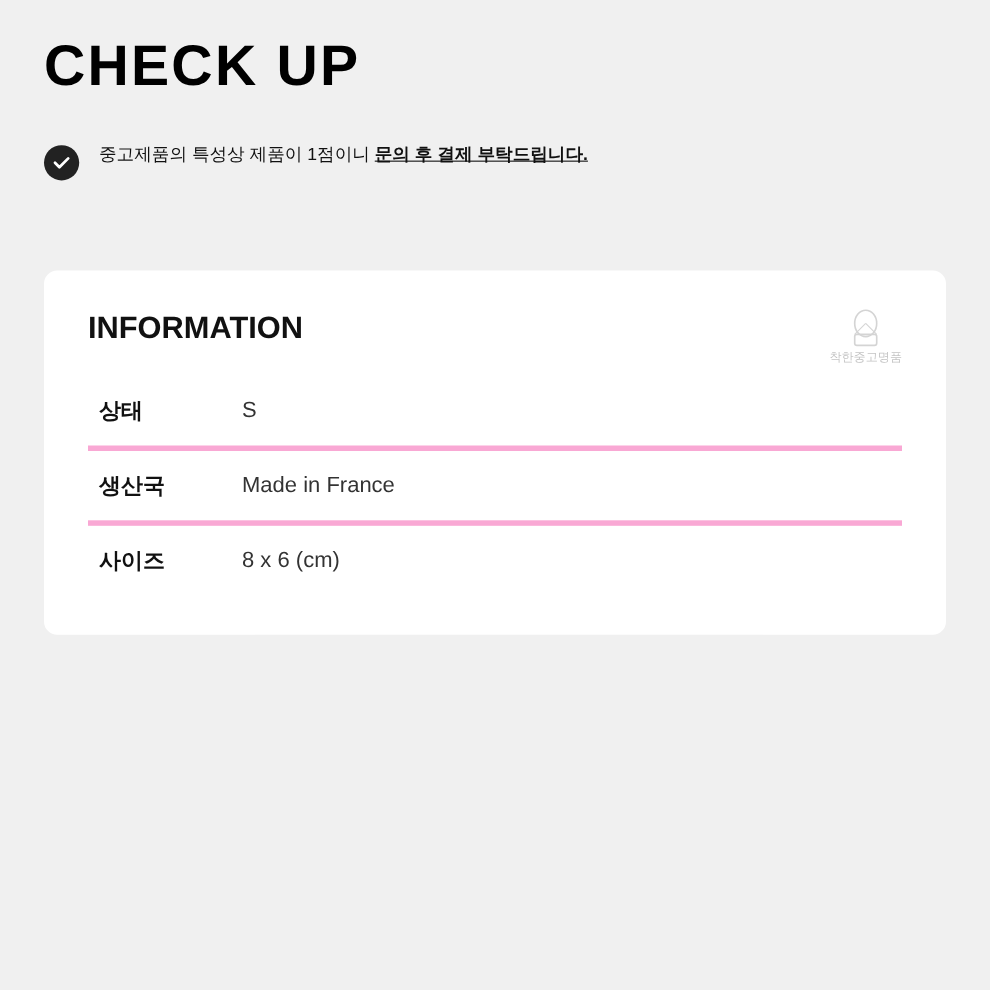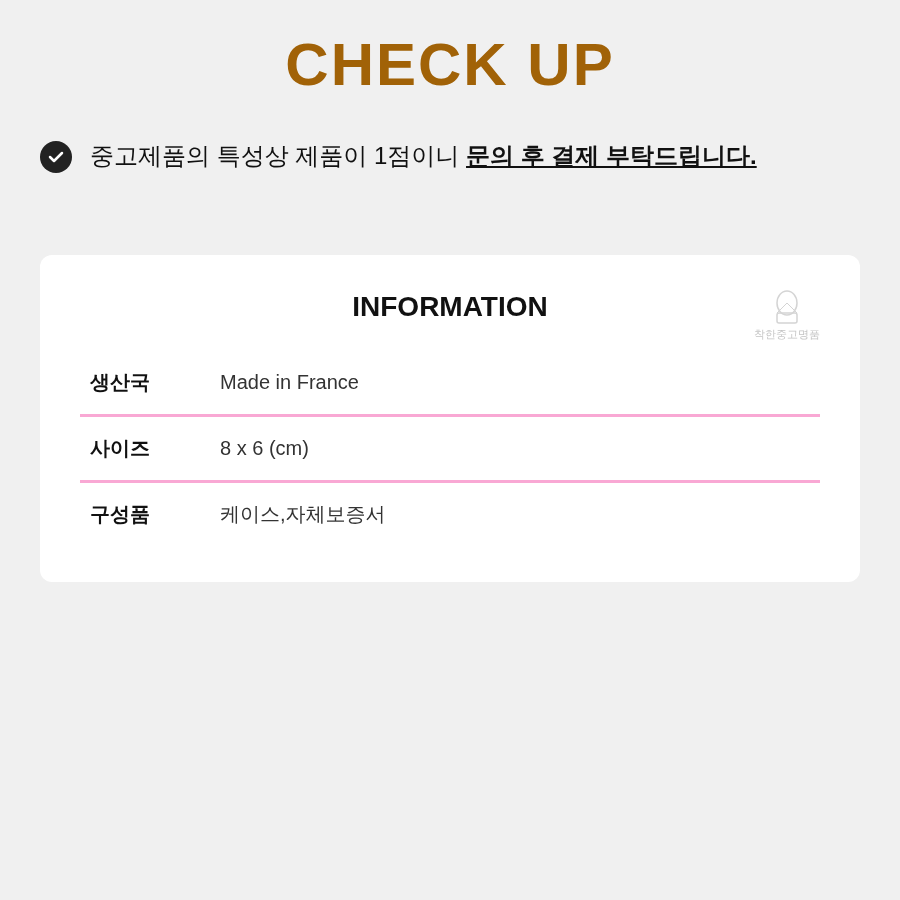--- a/index.html
+++ b/index.html
@@ -15,34 +15,34 @@
       font-family: 'Apple SD Gothic Neo', 'Malgun Gothic', sans-serif;
       color: #111;
     }
 
     .top-section {
       background-color: #f0f0f0;
       padding: 30px 40px 40px 40px;
     }
 
     .title {
-      text-align: center;
-      font-size: 60px;
+      text-align: left;
+      font-size: 52px;
       font-weight: 900;
       letter-spacing: 2px;
       margin-bottom: 40px;
       font-family: Arial Black, Arial, sans-serif;
-      color: #a16207;
+      color: #000000;
     }
 
     .check-item {
       display: flex;
       align-items: flex-start;
       margin-bottom: 22px;
-      font-size: 24px;
+      font-size: 16px;
       line-height: 1.4;
       color: #111;
     }
 
     .check-icon {
       display: inline-flex;
       align-items: center;
       justify-content: center;
       width: 32px;
       height: 32px;
@@ -74,21 +74,20 @@
       padding: 36px 40px 36px 40px;
       position: relative;
     }
 
     .info-title {
       font-size: 28px;
       font-weight: 900;
       font-family: Arial Black, Arial, sans-serif;
       color: #111;
       margin-bottom: 28px;
-      text-align: center;
     }
 
     .watermark {
       position: absolute;
       top: 32px;
       right: 40px;
       display: flex;
       flex-direction: column;
       align-items: center;
       opacity: 0.5;
@@ -105,21 +104,21 @@
       text-align: right;
       line-height: 1.3;
     }
 
     .info-table {
       width: 100%;
       border-collapse: collapse;
     }
 
     .info-table tr {
-      border-top: 3px solid #f9a8d4;
+      border-top: 5px solid #f9a8d4;
     }
 
     .info-table tr:first-child {
       border-top: none;
     }
 
     .info-table td {
       padding: 18px 10px;
       font-size: 20px;
       vertical-align: middle;
@@ -164,27 +163,27 @@
       <ellipse cx="20" cy="16" rx="10" ry="12" stroke="#aaa" stroke-width="1.5" fill="none"></ellipse>
       <rect x="10" y="26" width="20" height="10" rx="2" stroke="#aaa" stroke-width="1.5" fill="none"></rect>
       <line x1="10" y1="26" x2="20" y2="16" stroke="#aaa" stroke-width="1"></line>
       <line x1="30" y1="26" x2="20" y2="16" stroke="#aaa" stroke-width="1"></line>
     </svg>
     <span class="watermark-text">착한중고명품</span>
   </div>
 
   <table class="info-table">
     <tbody id="info-table-body">
+    <tr>
+          <td class="label">상태</td>
+          <td class="value">S</td>
+        </tr>
         <tr>
           <td class="label">생산국</td>
           <td class="value">Made in France</td>
         </tr>
         <tr>
           <td class="label">사이즈</td>
           <td class="value">8 x 6 (cm)</td>
         </tr>
-        <tr>
-          <td class="label">구성품</td>
-          <td class="value">케이스,자체보증서</td>
-        </tr>
       </tbody>
   </table>
 </div>
 
 </body></html>

